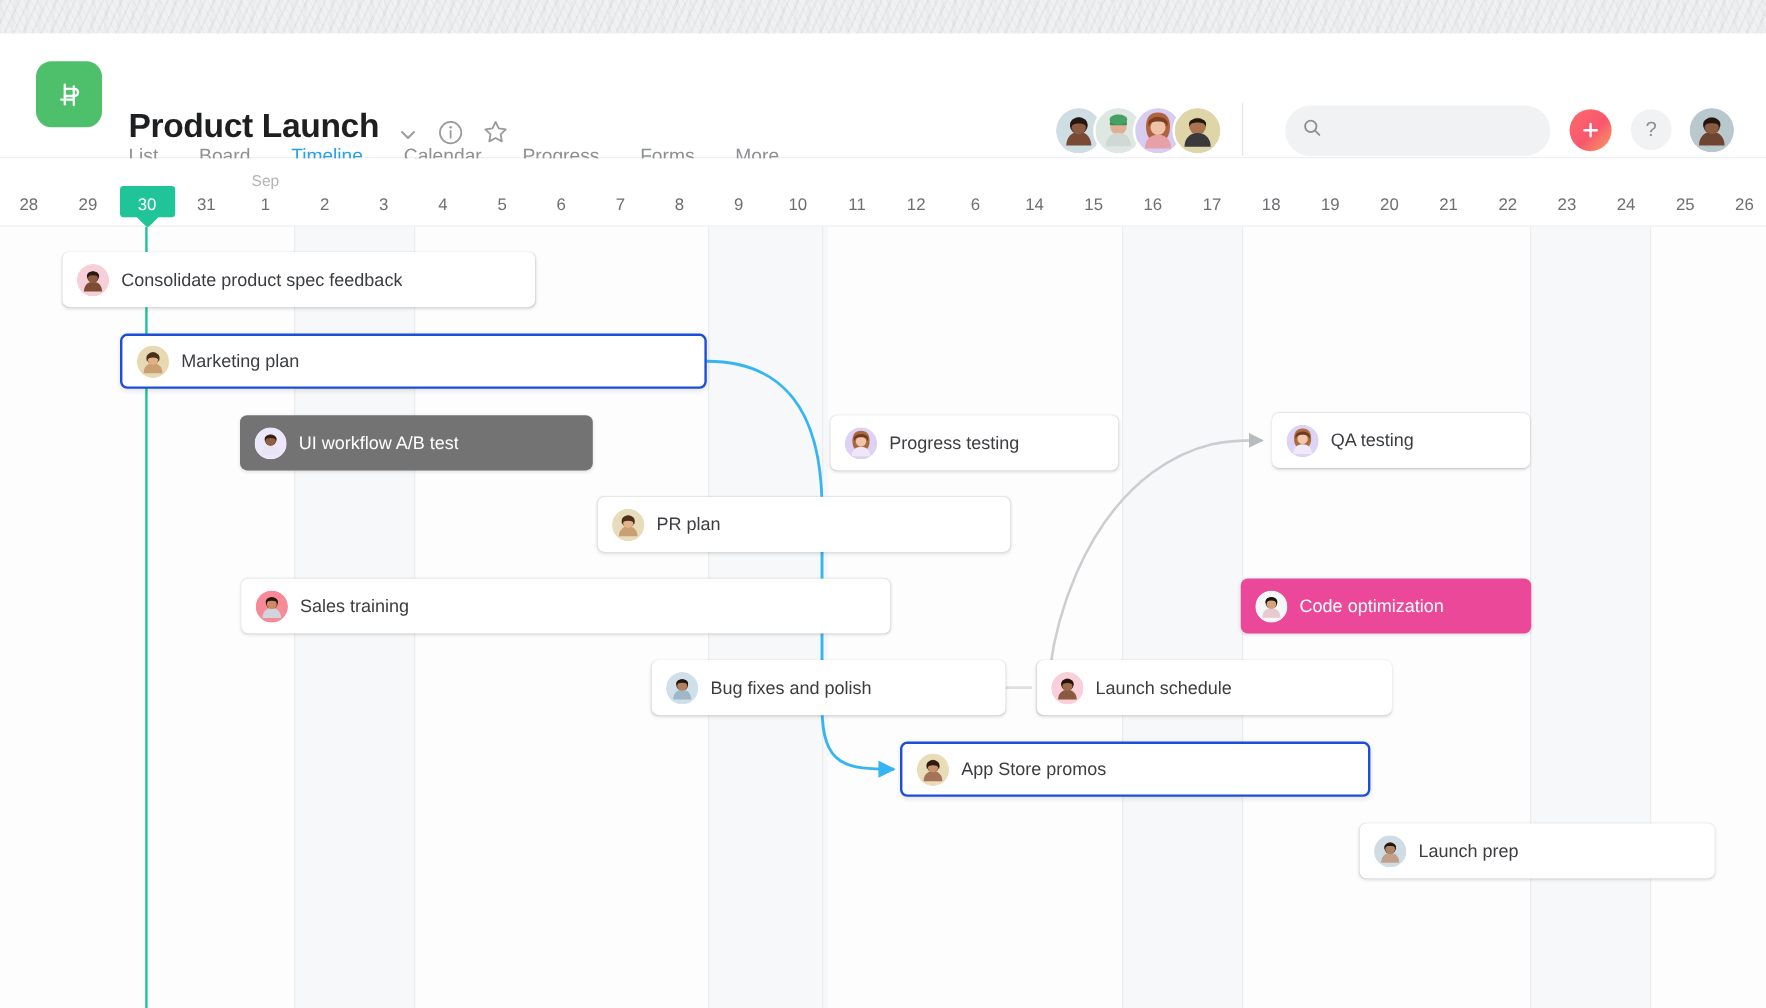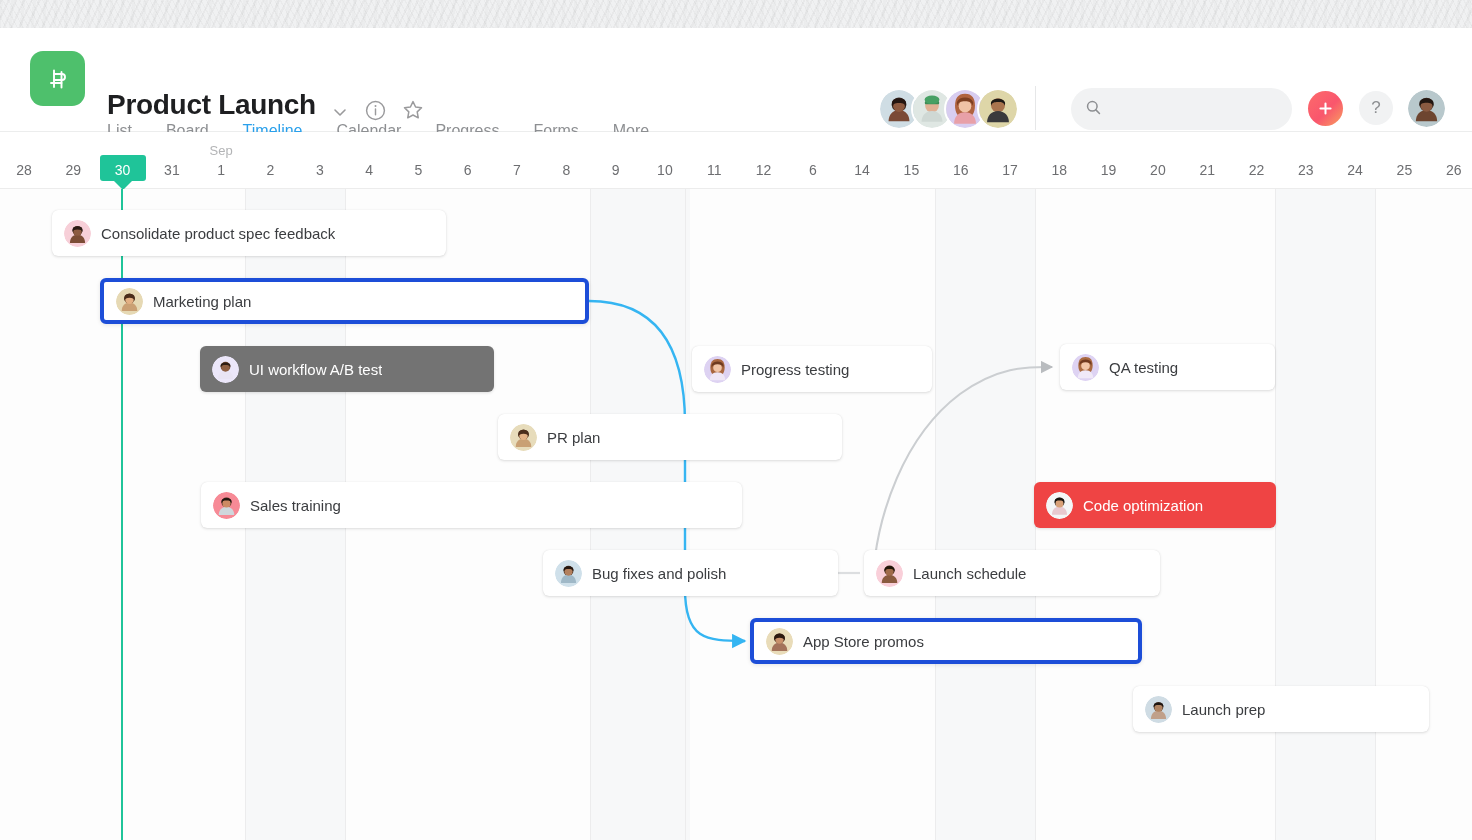--- a/index.html
+++ b/index.html
@@ -182,26 +182,26 @@
     box-shadow: 0 1px 3px rgba(0,0,0,0.13), 0 0 1px rgba(0,0,0,0.10);
     cursor: pointer;
   }
   .bar .bar-av { width: 27px; height: 27px; flex: none; }
   .bar .bar-label {
     margin-left: 10px;
     font-size: 15px; color: #3b3d40;
     white-space: nowrap; overflow: hidden;
   }
   .bar.selected {
-    border: 4px solid #1d4ed8;
+    border: 2px solid #1d4ed8;
     box-shadow: 0 1px 4px rgba(0,0,0,0.10);
   }
   .bar.purple { background: #737373; box-shadow: 0 1px 3px rgba(0,0,0,0.12); }
   .bar.purple .bar-label { color: #ffffff; }
-  .bar.red { background: #ef4444; box-shadow: 0 1px 3px rgba(0,0,0,0.12); }
+  .bar.red { background: #ec4899; box-shadow: 0 1px 3px rgba(0,0,0,0.12); }
   .bar.red .bar-label { color: #ffffff; }
 </style>
 </head>
 <body>
 
 <div id="top-strip"></div>
 
 <div id="header">
 
   <div id="project-icon">

